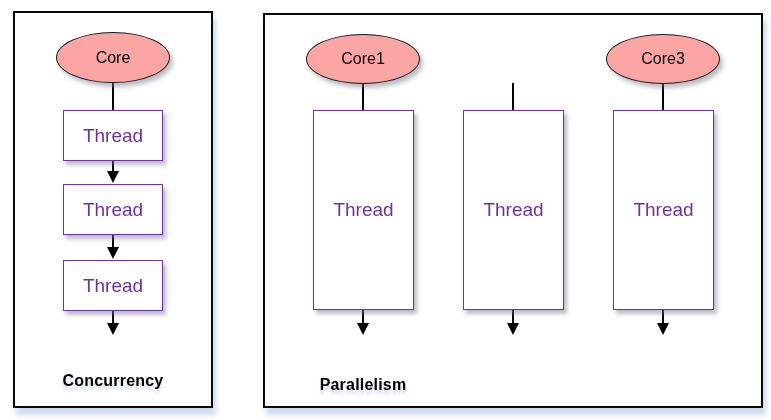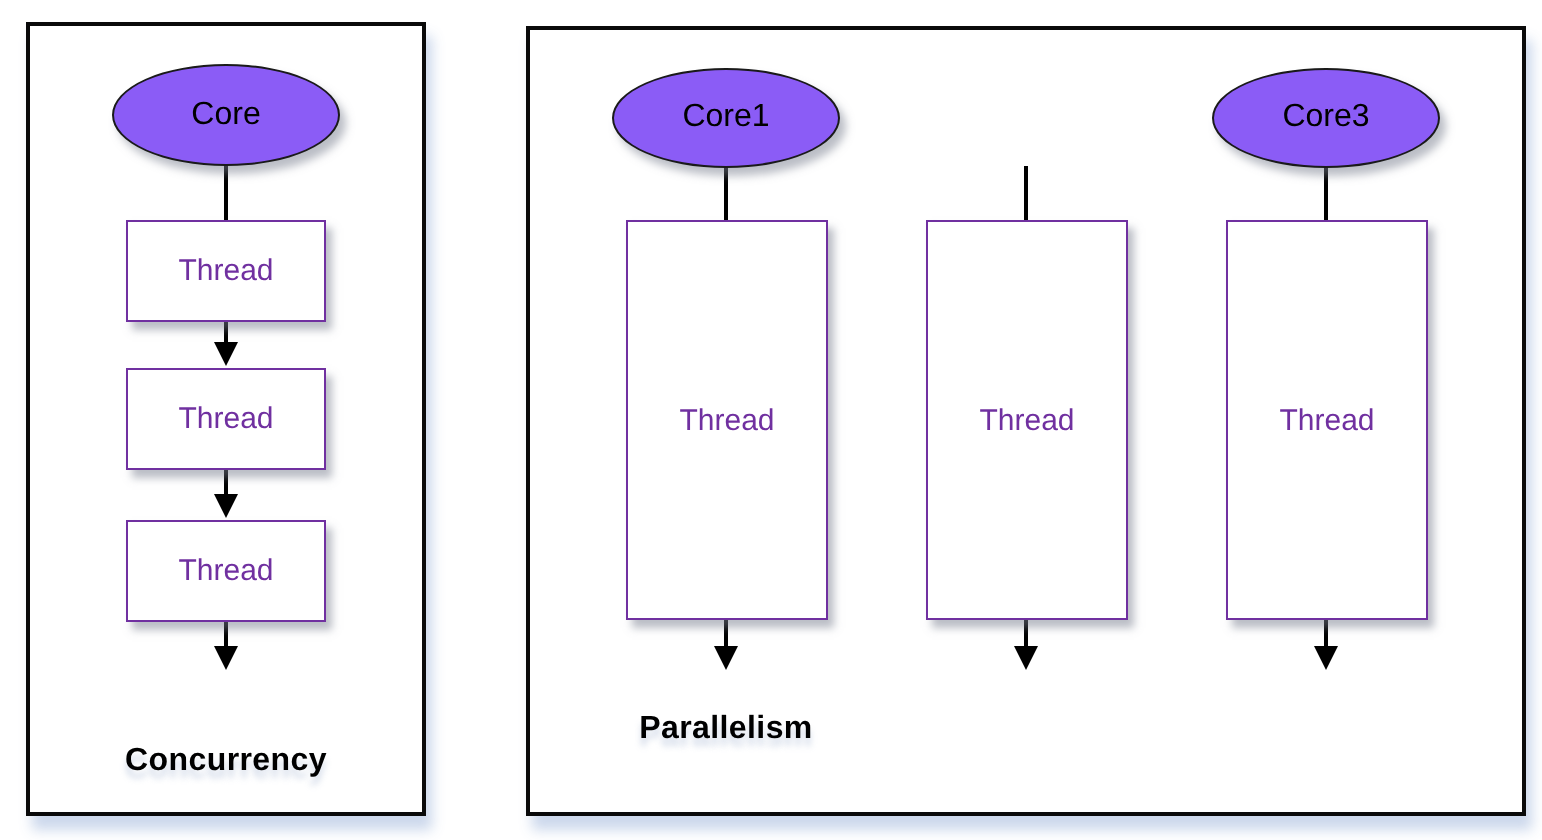--- a/index.html
+++ b/index.html
@@ -22,40 +22,40 @@
     position: absolute;
     background: #ffffff;
     border: 2px solid var(--ink);
     box-shadow: 3px 7px 6px var(--panel-shadow);
   }
   .panel-left  { left: 13px;  top: 11px; width: 200px; height: 397px; }
   .panel-right { left: 263px; top: 13px; width: 500px; height: 395px; }
 
   .node-ellipse {
     position: absolute;
-    background: #8b5cf6;
+    background: #fca5a5;
     border: 1.6px solid #1a1a1a;
     border-radius: 50%;
     box-shadow: 3px 4px 4px var(--shape-shadow);
     display: flex;
     align-items: center;
     justify-content: center;
     font-size: 16px;
     color: #000000;
     z-index: 2;
   }
   .thread-box {
     position: absolute;
     background: #ffffff;
     border: 1.6px solid var(--purple);
     box-shadow: 3px 4px 4px var(--shape-shadow);
     display: flex;
     align-items: center;
     justify-content: center;
-    font-size: 15px;
+    font-size: 19px;
     color: var(--purple);
     z-index: 2;
   }
   .connector {
     position: absolute;
     width: 2px;
     background: #000000;
     z-index: 1;
   }
   .arrow {
@@ -76,21 +76,21 @@
   .panel-title {
     position: absolute;
     font-size: 16px;
     font-weight: bold;
     color: #000000;
     text-align: center;
     letter-spacing: 0.2px;
     text-shadow: 0 4px 3px rgba(158, 176, 207, 0.45);
   }
   .title-left  { left: 13px;  top: 372px; width: 200px; }
-  .title-right { left: 263px; top: 356px; width: 200px; }
+  .title-right { left: 263px; top: 376px; width: 200px; }
 
   
   .l-ellipse { left: 56px; top: 32px; width: 114px; height: 51px; }
   .l-conn    { left: 112px; top: 82px; height: 29px; }
   .l-box-1   { left: 63px; top: 110px; width: 100px; height: 51px; }
   .l-arrow-1 { left: 107px; top: 161px; height: 22px; }
   .l-box-2   { left: 63px; top: 184px; width: 100px; height: 51px; }
   .l-arrow-2 { left: 107px; top: 235px; height: 24px; }
   .l-box-3   { left: 63px; top: 260px; width: 100px; height: 51px; }
   .l-arrow-3 { left: 107px; top: 311px; height: 24px; }

